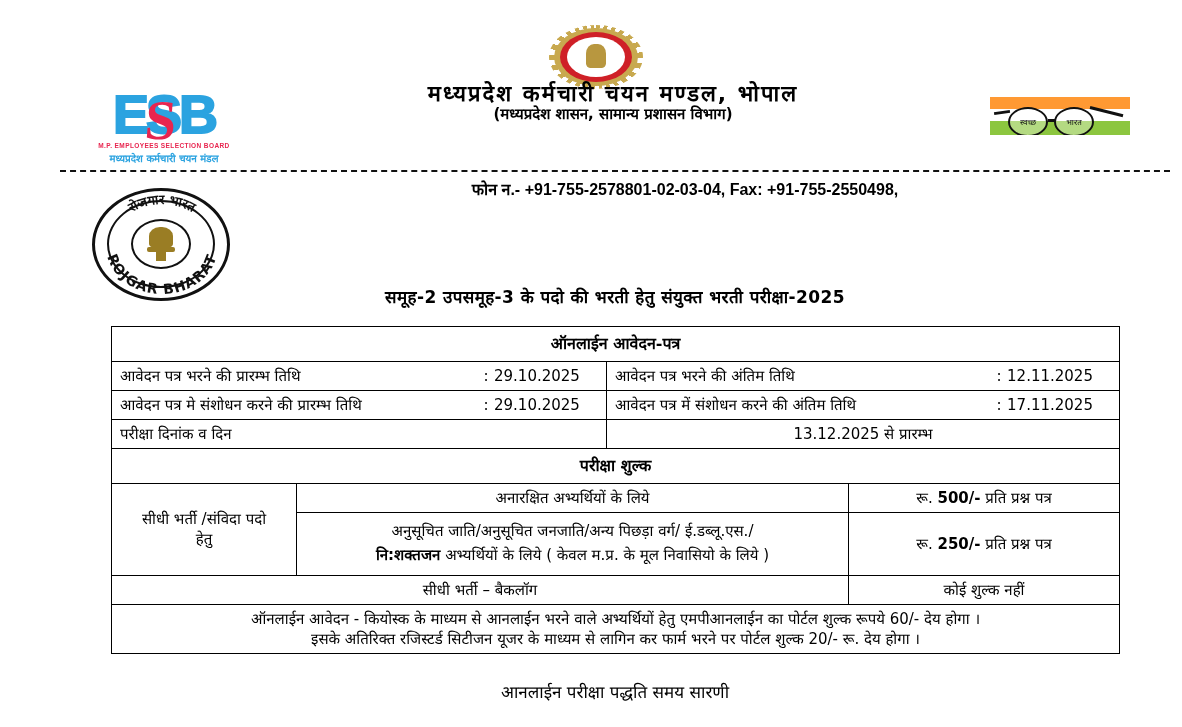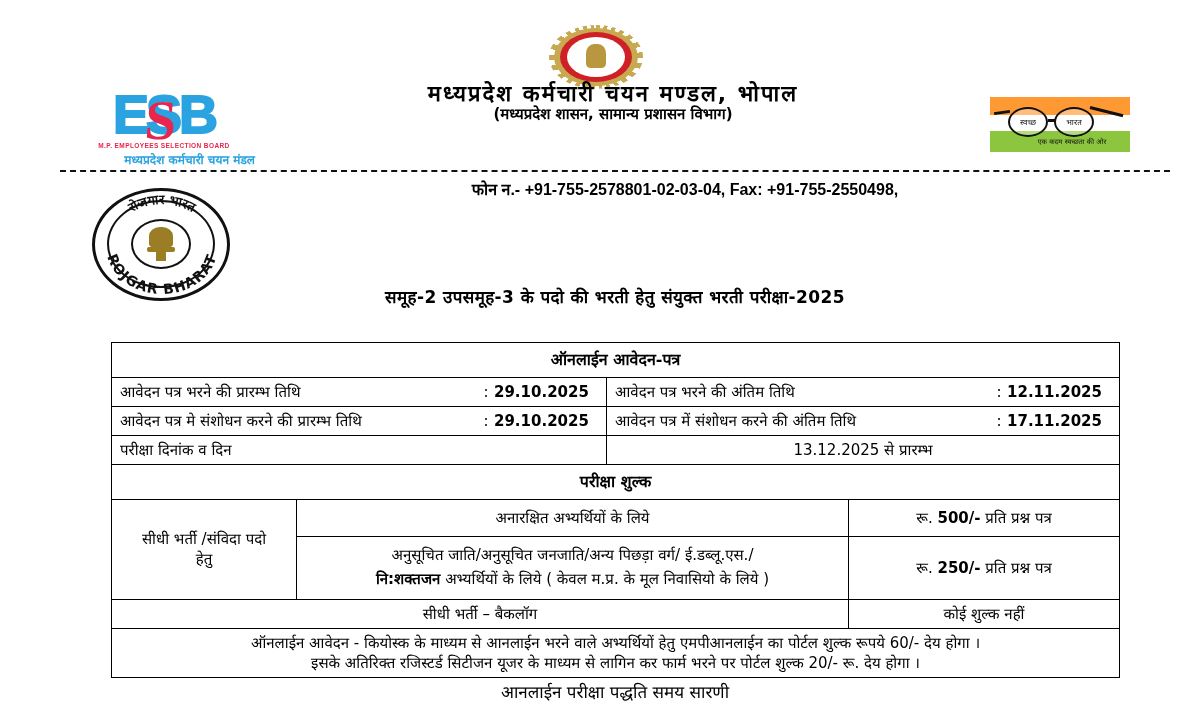--- a/index.html
+++ b/index.html
@@ -91,22 +91,22 @@
     transform: skewX(-4deg);
   }
   .esb-logo .esb-sub1 {
     position: absolute; left: 0; top: 58px; width: 182px;
     text-align: center;
     font-size: 6.5px; font-weight: bold; color: #e8254f;
     letter-spacing: .4px;
   }
   .esb-logo .esb-sub2 {
     position: absolute; left: 0; top: 67px; width: 182px;
-    text-align: right;
-    font-size: 12px; font-weight: bold; color: #2ba3e0;
+    text-align: center;
+    font-size: 10px; font-weight: bold; color: #2ba3e0;
     font-family: "DejaVu Sans", sans-serif;
   }
 
   
   .title-block {
     position: absolute;
     left: 258px; top: 82px;
     width: 710px;
     text-align: center;
   }
@@ -129,21 +129,21 @@
     font-size: 15px;
     font-weight: bold;
     margin-top: 2px;
     line-height: 1.15;
   }
 
   
   .sbm-logo {
     position: absolute;
     left: 990px; top: 97px;
-    width: 140px; height: 55px;
+    width: 140px; height: 38px;
     background: linear-gradient(to bottom, #ff9933 0%, #ff9933 32%, #ffffff 32%, #ffffff 62%, #8cc63f 62%, #8cc63f 100%);
     overflow: hidden;
   }
   .sbm-logo .lens {
     position: absolute;
     width: 40px; height: 30px;
     border: 2.5px solid #111;
     border-radius: 50%;
     top: 10px;
     background: rgba(255,255,255,.35);
@@ -281,21 +281,21 @@
     text-align: center;
     font-family: "DejaVu Sans", sans-serif;
     font-size: 17px;
     font-weight: bold;
     letter-spacing: .4px;
   }
 
   
   .tbl {
     position: absolute;
-    left: 111px; top: 342px;
+    left: 111px; top: 326px;
     width: 1008px;
     border-collapse: collapse;
     table-layout: fixed;
     font-family: "DejaVu Sans", sans-serif;
   }
   .tbl td {
     border: 1.3px solid #000;
     padding: 4px 8px;
     font-size: 15px;
     vertical-align: middle;
@@ -309,21 +309,21 @@
     padding: 6px 8px;
   }
   .row-label {
     display: flex;
     align-items: center;
     white-space: nowrap;
     justify-content: space-between;
   }
   .row-label .lbl { flex: 1 1 auto; }
   .row-label .colon { width: 16px; text-align: center; flex: 0 0 auto; }
-  .row-label .val { font-weight: bold; flex: 0 0 auto; width: 104px; }
+  .row-label .val { font-weight: normal; flex: 0 0 auto; width: 104px; }
   .row-label.tight .lbl { flex: 0 0 auto; }
   .row-label.tight .colon { margin-left: auto; }
 
   .fee-left {
     text-align: center;
     font-size: 15px;
     line-height: 1.7;
     white-space: nowrap;
     padding: 4px 2px;
   }
@@ -476,21 +476,21 @@
 
     <tr>
       <td class="head" colspan="4">परीक्षा शुल्क</td>
     </tr>
 
     <tr>
       <td rowspan="2" class="fee-left">
         <div>सीधी भर्ती /संविदा पदो</div>
         <div>हेतु</div>
       </td>
-      <td colspan="2" class="fee-desc" style="padding:8px 8px">अनारक्षित अभ्यर्थियों के लिये</td>
+      <td colspan="2" class="fee-desc" style="padding:0 8px">अनारक्षित अभ्यर्थियों के लिये</td>
       <td class="fee-amt">
         <span>रू.</span>
         <b>500/-</b>
         <span>प्रति प्रश्न पत्र</span>
       </td>
     </tr>
 
     <tr>
       <td colspan="2" class="fee-desc" style="padding:6px 8px">
         <div class="l1">अनुसूचित जाति/अनुसूचित जनजाति/अन्य पिछड़ा वर्ग/ ई.डब्लू.एस./</div>

